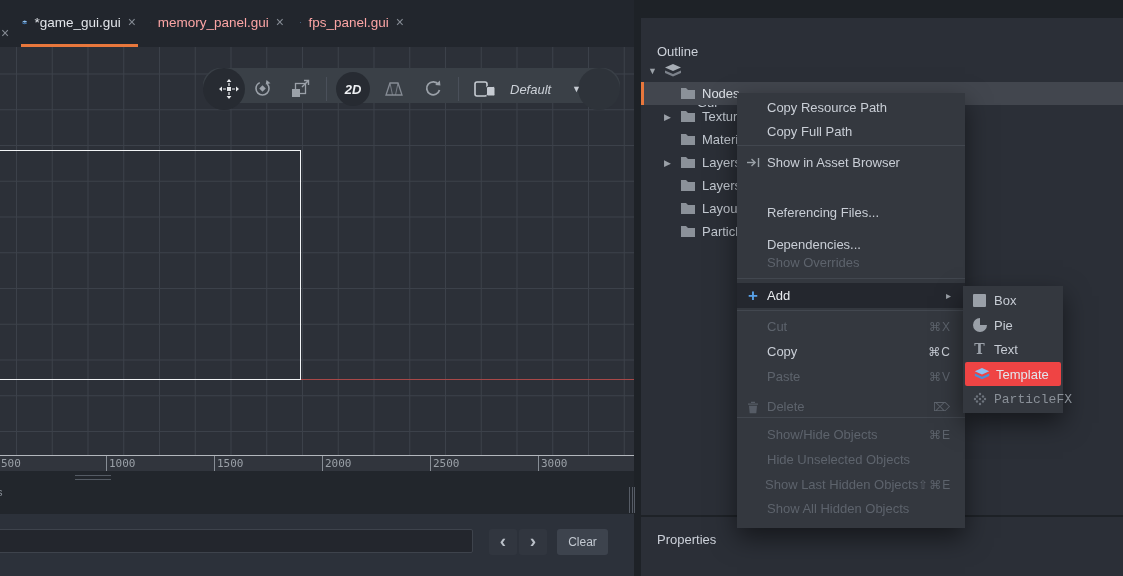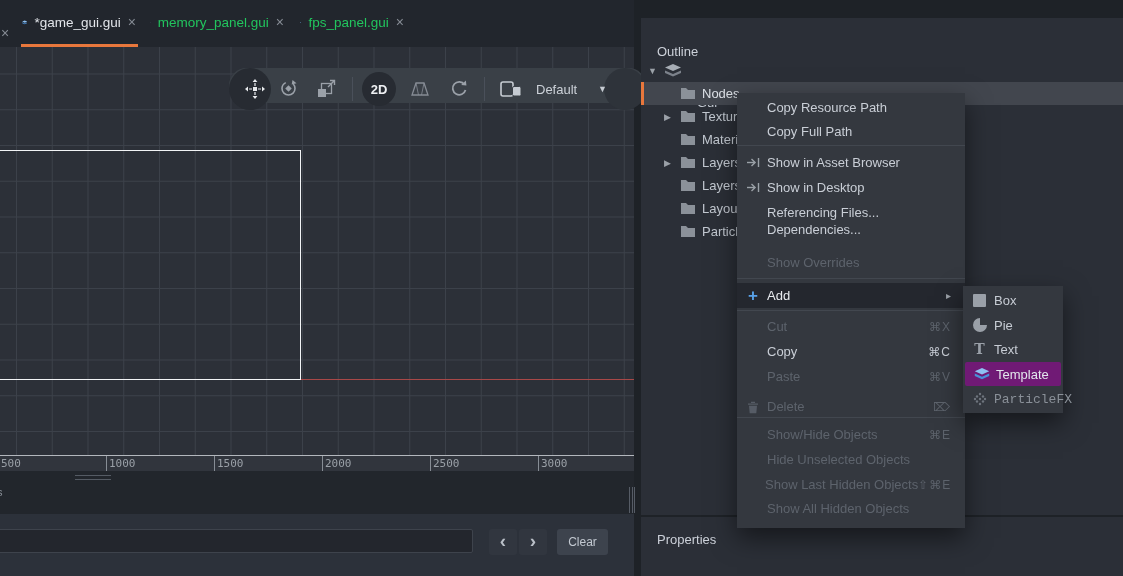--- a/index.html
+++ b/index.html
@@ -4,35 +4,35 @@
 <style>
   html,body{margin:0;padding:0;background:#14171c;}
   #root{position:relative;width:1123px;height:576px;background:#1e2227;overflow:hidden;
         font-family:"Liberation Sans","DejaVu Sans",sans-serif;-webkit-font-smoothing:antialiased;}
   #root *{box-sizing:border-box;}
 
   
   #left{position:absolute;left:0;top:0;width:634px;height:576px;}
   #tabbar{position:absolute;left:0;top:0;width:634px;height:47px;background:#22262d;}
   .tab{position:absolute;top:0;height:44px;display:flex;align-items:center;gap:7px;padding:0 4px;}
-  .tab .tlabel{font-size:13.5px;color:#22c55e;white-space:nowrap;}
+  .tab .tlabel{font-size:13.5px;color:#fca5a5;white-space:nowrap;}
   .tab.active .tlabel{color:#e2e5ea;}
   .tclose{color:#868c95;font-size:14px;line-height:1;cursor:default;}
   #tab-underline{position:absolute;left:21px;top:44px;width:117px;height:3px;background:#e8773c;}
   #overflow-close{position:absolute;left:1px;top:26px;color:#868c95;font-size:14px;line-height:1;}
 
   #viewport{position:absolute;left:0;top:47px;width:634px;height:408px;background-color:#2c3038;
     background-image:linear-gradient(to right,#3c414a 1px,transparent 1px),
                      linear-gradient(to bottom,#3c414a 1px,transparent 1px);
     background-size:35.75px 35.75px;background-position:16px 26.5px;}
   #gui-bounds{position:absolute;left:-10px;top:103px;width:311px;height:230px;border:1.5px solid #f2f4f6;}
   #x-axis{position:absolute;left:301px;top:331.5px;width:333px;height:1.5px;background:#a84848;}
 
   
-  #scene-toolbar{position:absolute;left:229px;top:21px;width:417px;height:35px;border-radius:21px;background:#3a4047;}
+  #scene-toolbar{position:absolute;left:203px;top:21px;width:417px;height:35px;border-radius:21px;background:#3a4047;font-style:italic;}
   .tool-circle{position:absolute;width:42px;height:42px;border-radius:50%;background:#272b32;top:0;}
   .tb-ic{position:absolute;display:flex;align-items:center;justify-content:center;}
   .tb-div{position:absolute;top:9px;width:1px;height:24px;background:#4a505a;}
   #mode-2d{position:absolute;left:133px;top:4px;width:34px;height:34px;border-radius:50%;background:#272b32;
            display:flex;align-items:center;justify-content:center;color:#eef0f3;font-size:13px;font-weight:bold;}
   #camera-label{position:absolute;left:307px;top:0;height:42px;display:flex;align-items:center;font-size:13px;color:#ccd1d8;}
   #camera-caret{position:absolute;left:369px;top:0;height:42px;display:flex;align-items:center;font-size:9px;color:#c6cbd2;}
 
   
   #ruler{position:absolute;left:0;top:455px;width:634px;height:16px;background:#31353d;border-top:1px solid #b3b7bd;}
@@ -79,21 +79,21 @@
   .mi-ic{position:absolute;left:7px;width:18px;display:flex;justify-content:center;align-items:center;}
   .mi .sub-arrow{margin-left:auto;font-size:10px;color:#9ba1a8;}
   .msep{position:absolute;left:0;width:100%;height:1px;background:#42474f;}
   .plus-glyph{color:#58a1e8;font-size:17px;font-weight:bold;line-height:1;}
 
   
   #add-submenu{position:absolute;left:963px;top:286px;width:100px;height:127px;background:#34383f;
                box-shadow:0 10px 24px rgba(0,0,0,.5);z-index:11;}
   .smi{position:absolute;left:0;width:100%;height:24px;display:flex;align-items:center;
        padding-left:31px;font-size:13px;color:#c7ccd4;white-space:nowrap;}
-  .smi.hl2{background:#701a75;color:#e2e6ec;margin:0 2px;width:96px;border-radius:2px;}
+  .smi.hl2{background:#ef4444;color:#e2e6ec;margin:0 2px;width:96px;border-radius:2px;}
   .smi.dim{color:#8a9098;font-family:Liberation Mono, monospace;}
   .smi-ic{position:absolute;left:8px;width:17px;display:flex;justify-content:center;align-items:center;}
   .serif-t{font-family:"DejaVu Serif","Liberation Serif",serif;font-weight:bold;color:#9aa0a8;font-size:14px;line-height:1;}
 </style>
 </head>
 <body>
 
 <div id="root">
 
   <div id="left">
@@ -329,36 +329,24 @@
           <svg width="13" height="11" viewBox="0 0 13 11">
             <g stroke="#9ba1a8" stroke-width="1.4" fill="none">
               <path d="M0 5.5h7.5"></path>
               <path d="M4.5 2l3.6 3.5L4.5 9"></path>
               <path d="M11.5 1v9"></path>
             </g>
           </svg>
         </span>
       <span>Show in Asset Browser</span>
       </div>
-    <div class="mi" style="top:82px;">
-      <span class="mi-ic">
-          <svg width="13" height="11" viewBox="0 0 13 11">
-            <g stroke="#9ba1a8" stroke-width="1.4" fill="none">
-              <path d="M0 5.5h7.5"></path>
-              <path d="M4.5 2l3.6 3.5L4.5 9"></path>
-              <path d="M11.5 1v9"></path>
-            </g>
-          </svg>
-        </span>
-      <span>Show in Desktop</span>
-      </div>
     <div class="mi" style="top:107px;">
         <span>Referencing Files...</span>
       </div>
-    <div class="mi" style="top:124px;">
+    <div class="mi" style="top:139px;">
         <span>Dependencies...</span>
       </div>
     <div class="mi dis" style="top:157px;">
         <span>Show Overrides</span>
       </div>
     <div class="msep" style="top:185px;"></div>
     <div class="mi hl" style="top:190px;">
       <span class="mi-ic plus-glyph">+</span>
       <span>Add</span>
       <span class="sub-arrow">▸</span>

